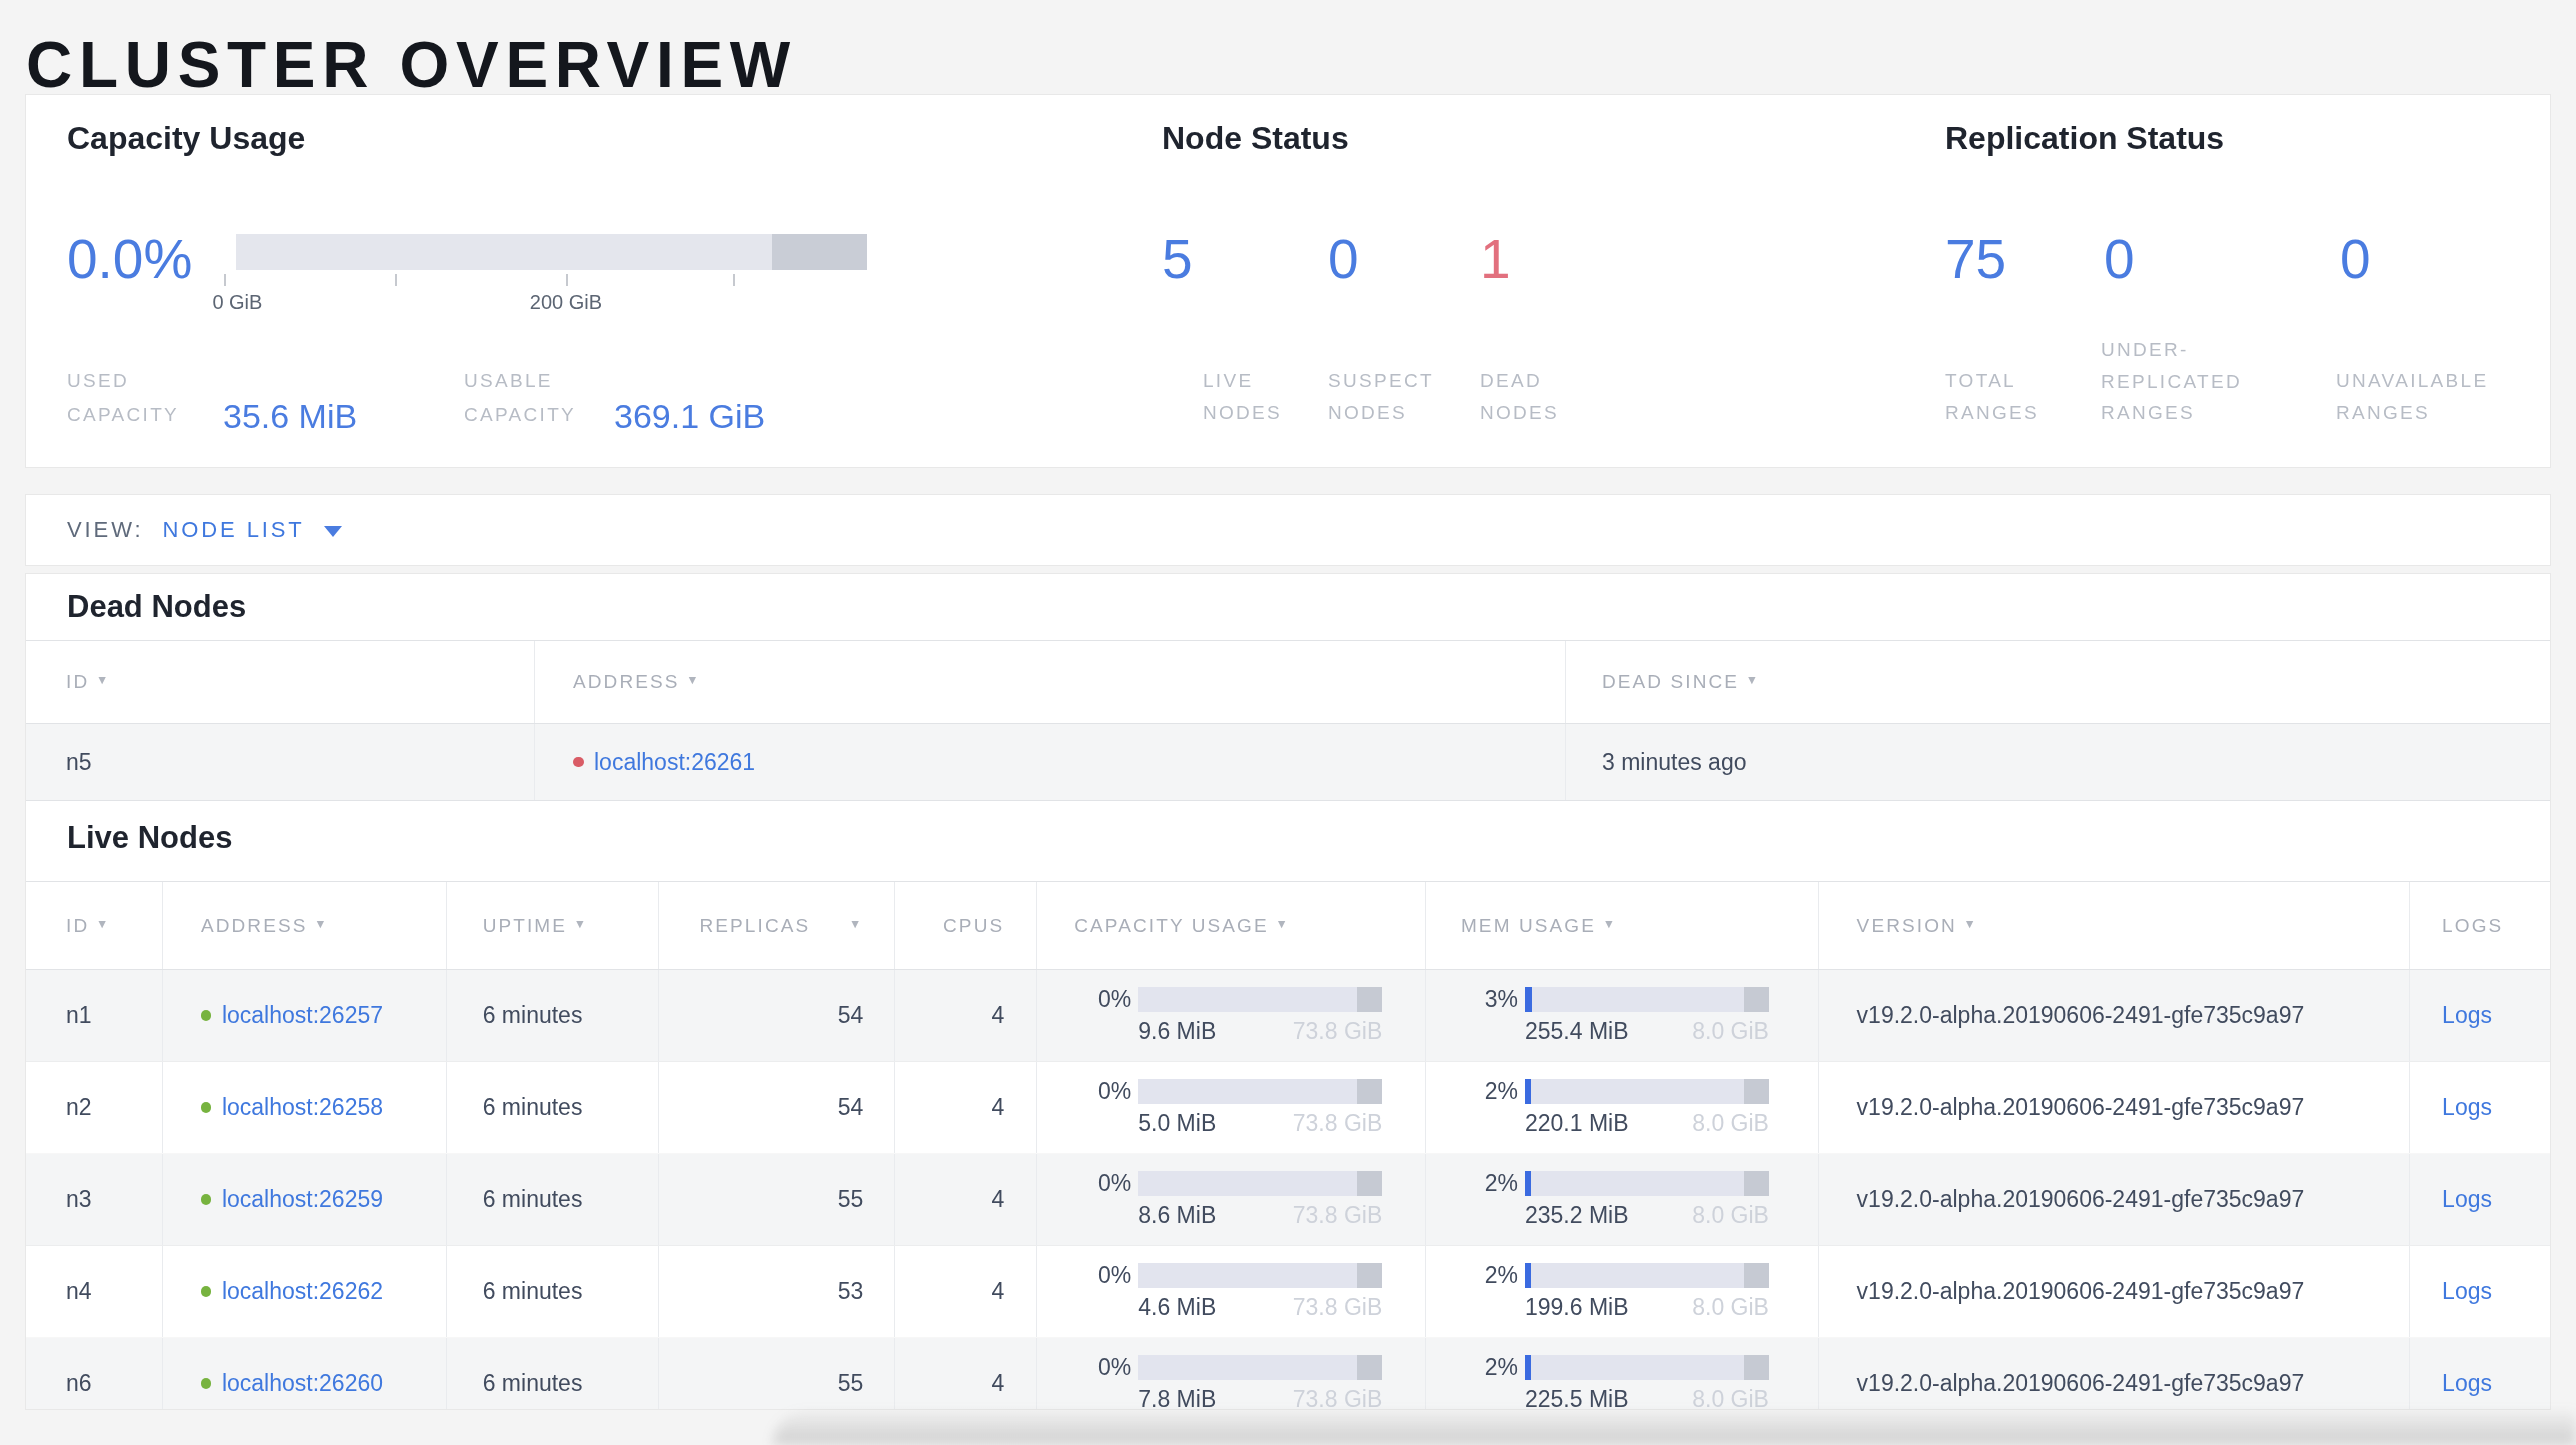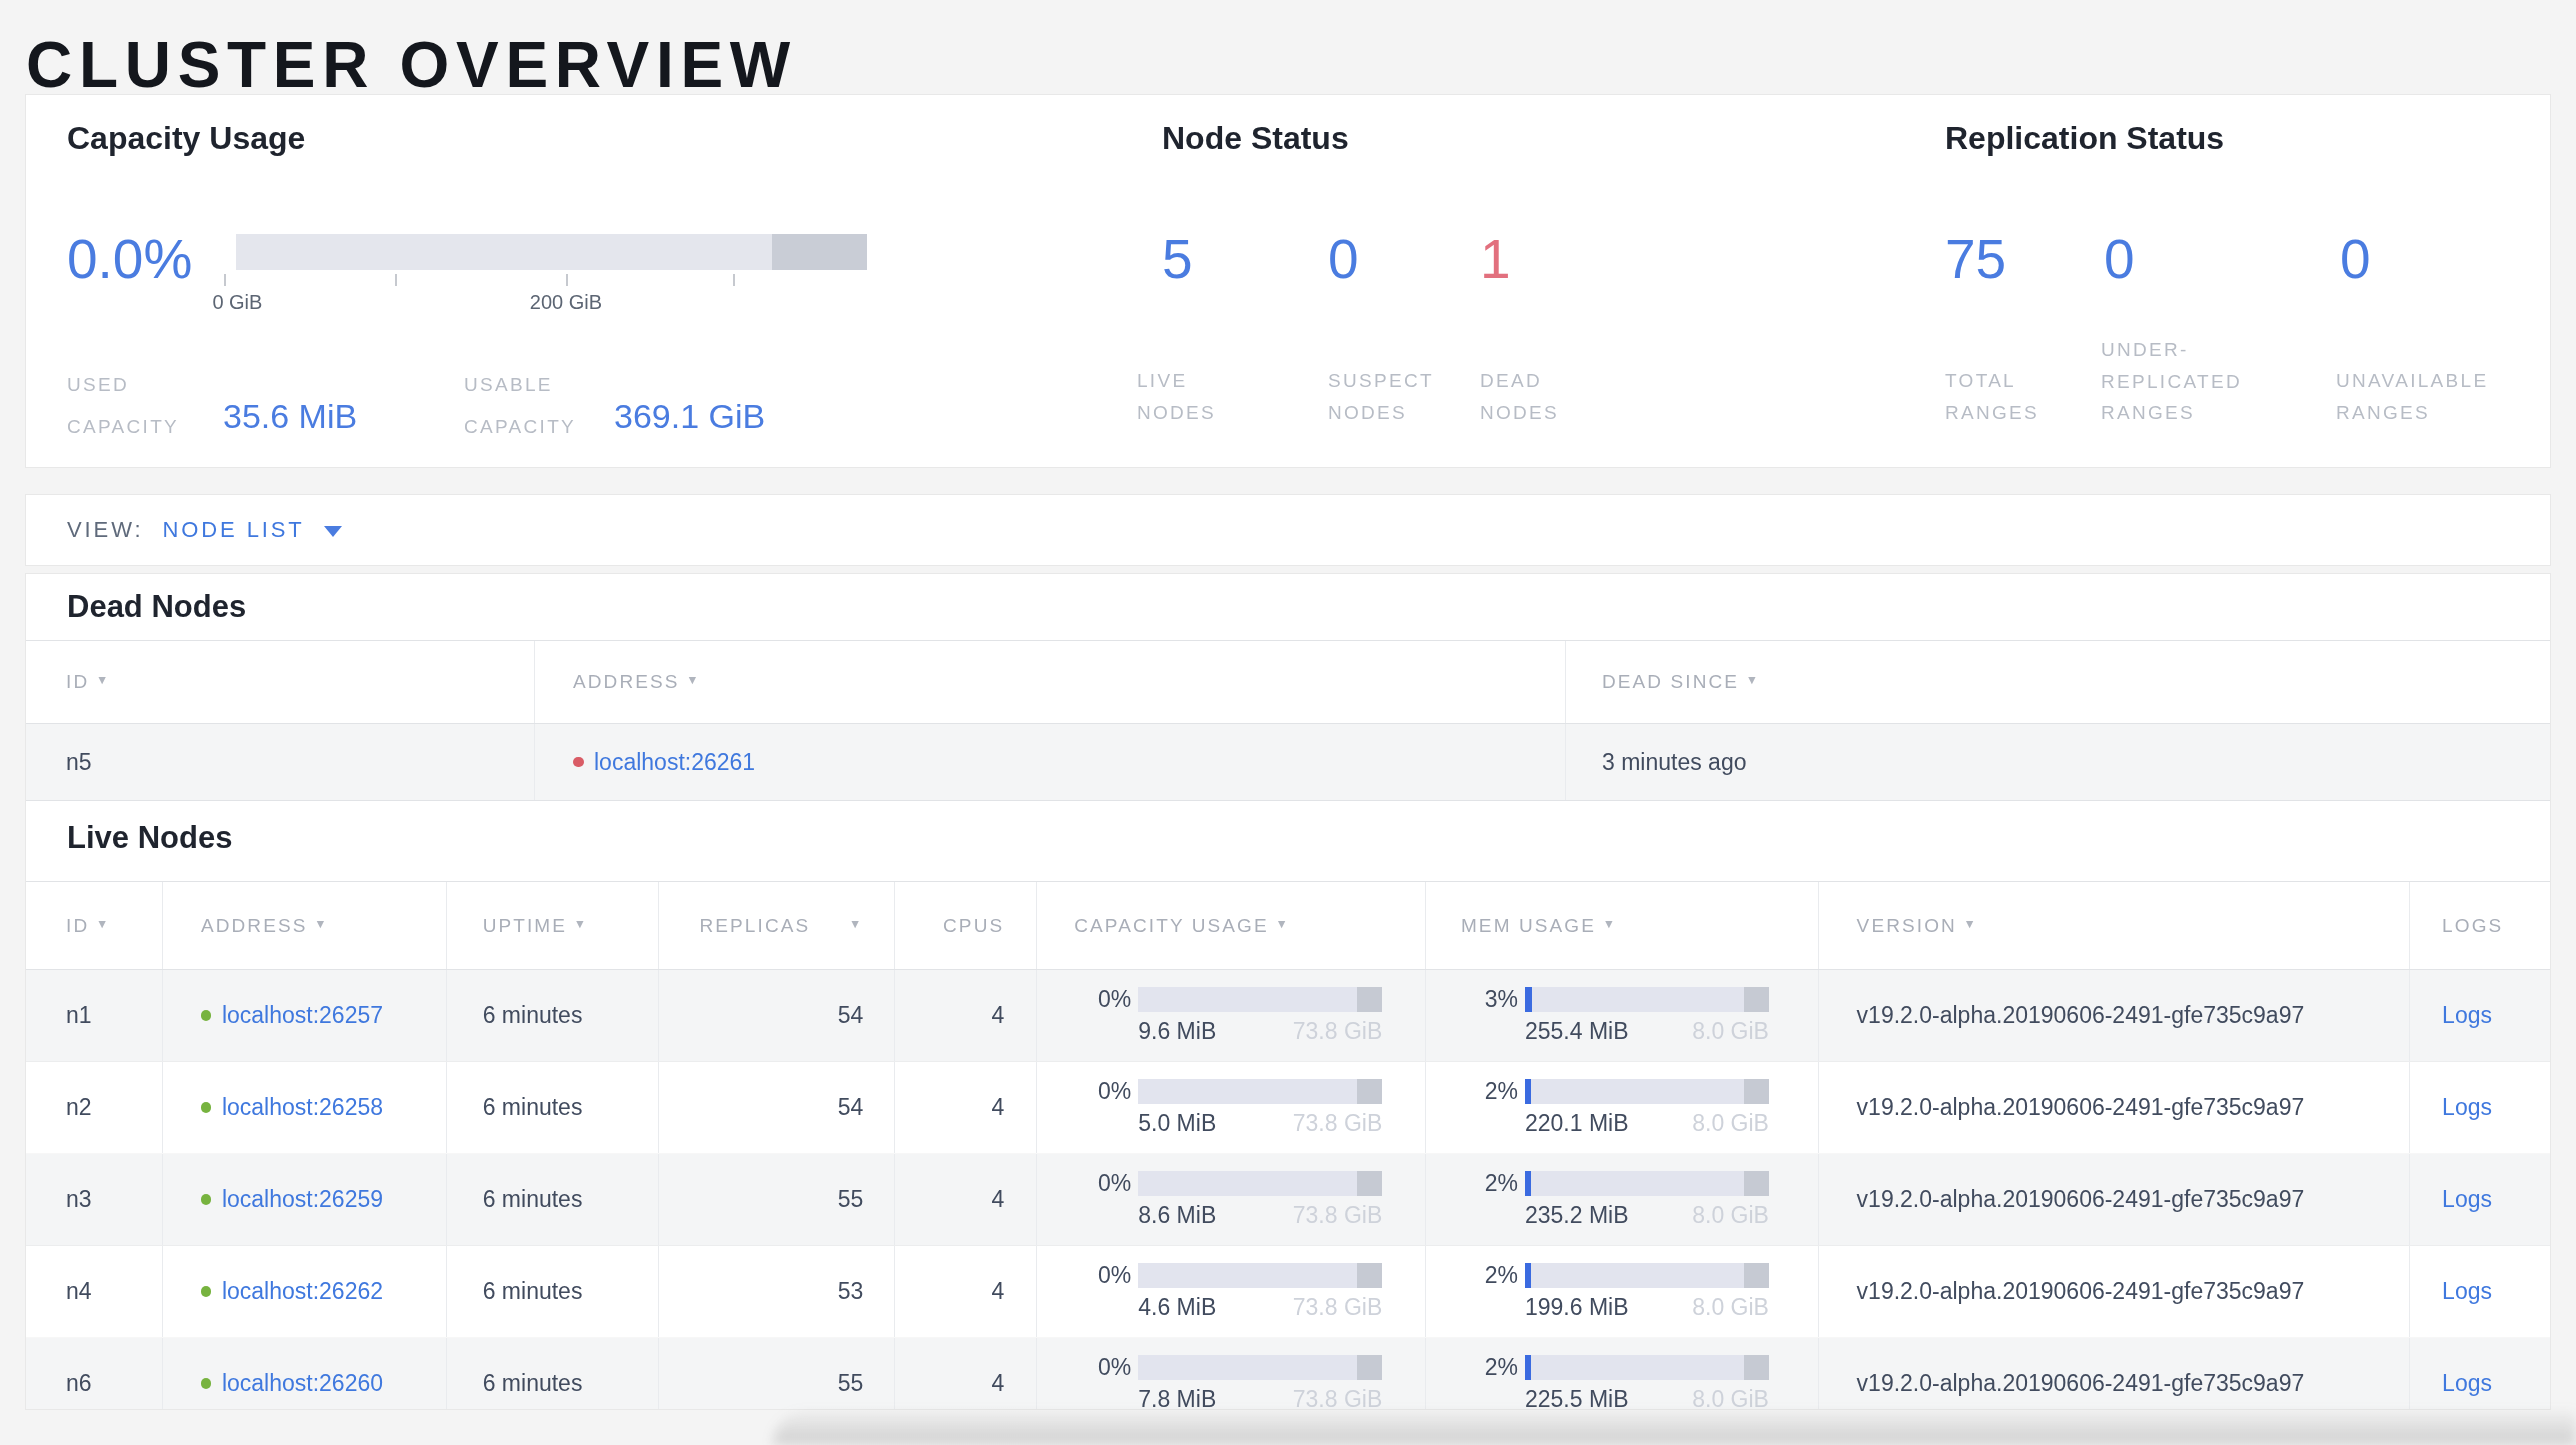--- a/index.html
+++ b/index.html
@@ -20,21 +20,21 @@
   .statlabel.l2 { top:270px; }
   .statlabel.l3 { top:239px; }
 
   .gauge { position:absolute; left:198px; top:139px; width:631px;padding-left:12px; }
   .gauge-bar { position:relative; width:631px; height:36px; background:#e4e6ed; }
   .gauge-endcap { position:absolute; right:0; top:0; width:95px; height:36px; background:#c9cdd6; }
   .tick { position:absolute; top:40px; width:1.9px; height:12.4px; background:#c6c9cf; }
   .tick-label { position:absolute; top:57px; transform:translateX(-50%); font-size:20px; color:#5c6573; white-space:nowrap; }
 
   .detail-label { position:absolute; top:269px; font-size:19px; letter-spacing:2.3px;
-                  line-height:42px; color:#b7bcc5; white-space:pre-line; }
+                  line-height:34px; color:#b7bcc5; white-space:pre-line; }
   .detail-value { position:absolute; top:302px; font-size:34px; font-weight:500; color:#4a7ce0; }
 
   
   .view-bar { position:absolute; left:25px; top:494px; width:2526px; height:72px; background:#fff;
               border:1px solid #e8e8e8; display:flex; align-items:center; padding-left:41px; }
   .view-label { font-size:22px; letter-spacing:2.9px; color:#5f6a7b; }
   .view-value { font-size:22px; letter-spacing:2.9px; color:#4a7ce0; margin-left:19px; }
   .dd-triangle { width:0; height:0; border-left:9.5px solid transparent; border-right:9.5px solid transparent;
                  border-top:11.5px solid #4a7ce0; margin-left:19px; margin-top:2.9px; }
 
@@ -122,21 +122,21 @@
 CAPACITY</div>
   <div class="detail-value" style="left:197px">35.6 MiB</div>
   <div class="detail-label" style="left:438px">USABLE
 CAPACITY</div>
   <div class="detail-value" style="left:588px">369.1 GiB</div>
 
   <h2 class="section-title" style="left:1136px">Node Status</h2>
   <div class="bignum" style="left:1136px">5</div>
   <div class="bignum" style="left:1302px">0</div>
   <div class="bignum red" style="left:1454px">1</div>
-  <div class="statlabel l2" style="left:1111px">LIVE
+  <div class="statlabel l2" style="left:1177px">LIVE
 NODES</div>
   <div class="statlabel l2" style="left:1302px">SUSPECT
 NODES</div>
   <div class="statlabel l2" style="left:1454px">DEAD
 NODES</div>
 
   <h2 class="section-title" style="left:1919px">Replication Status</h2>
   <div class="bignum" style="left:1919px">75</div>
   <div class="bignum" style="left:2078px">0</div>
   <div class="bignum" style="left:2314px">0</div>

